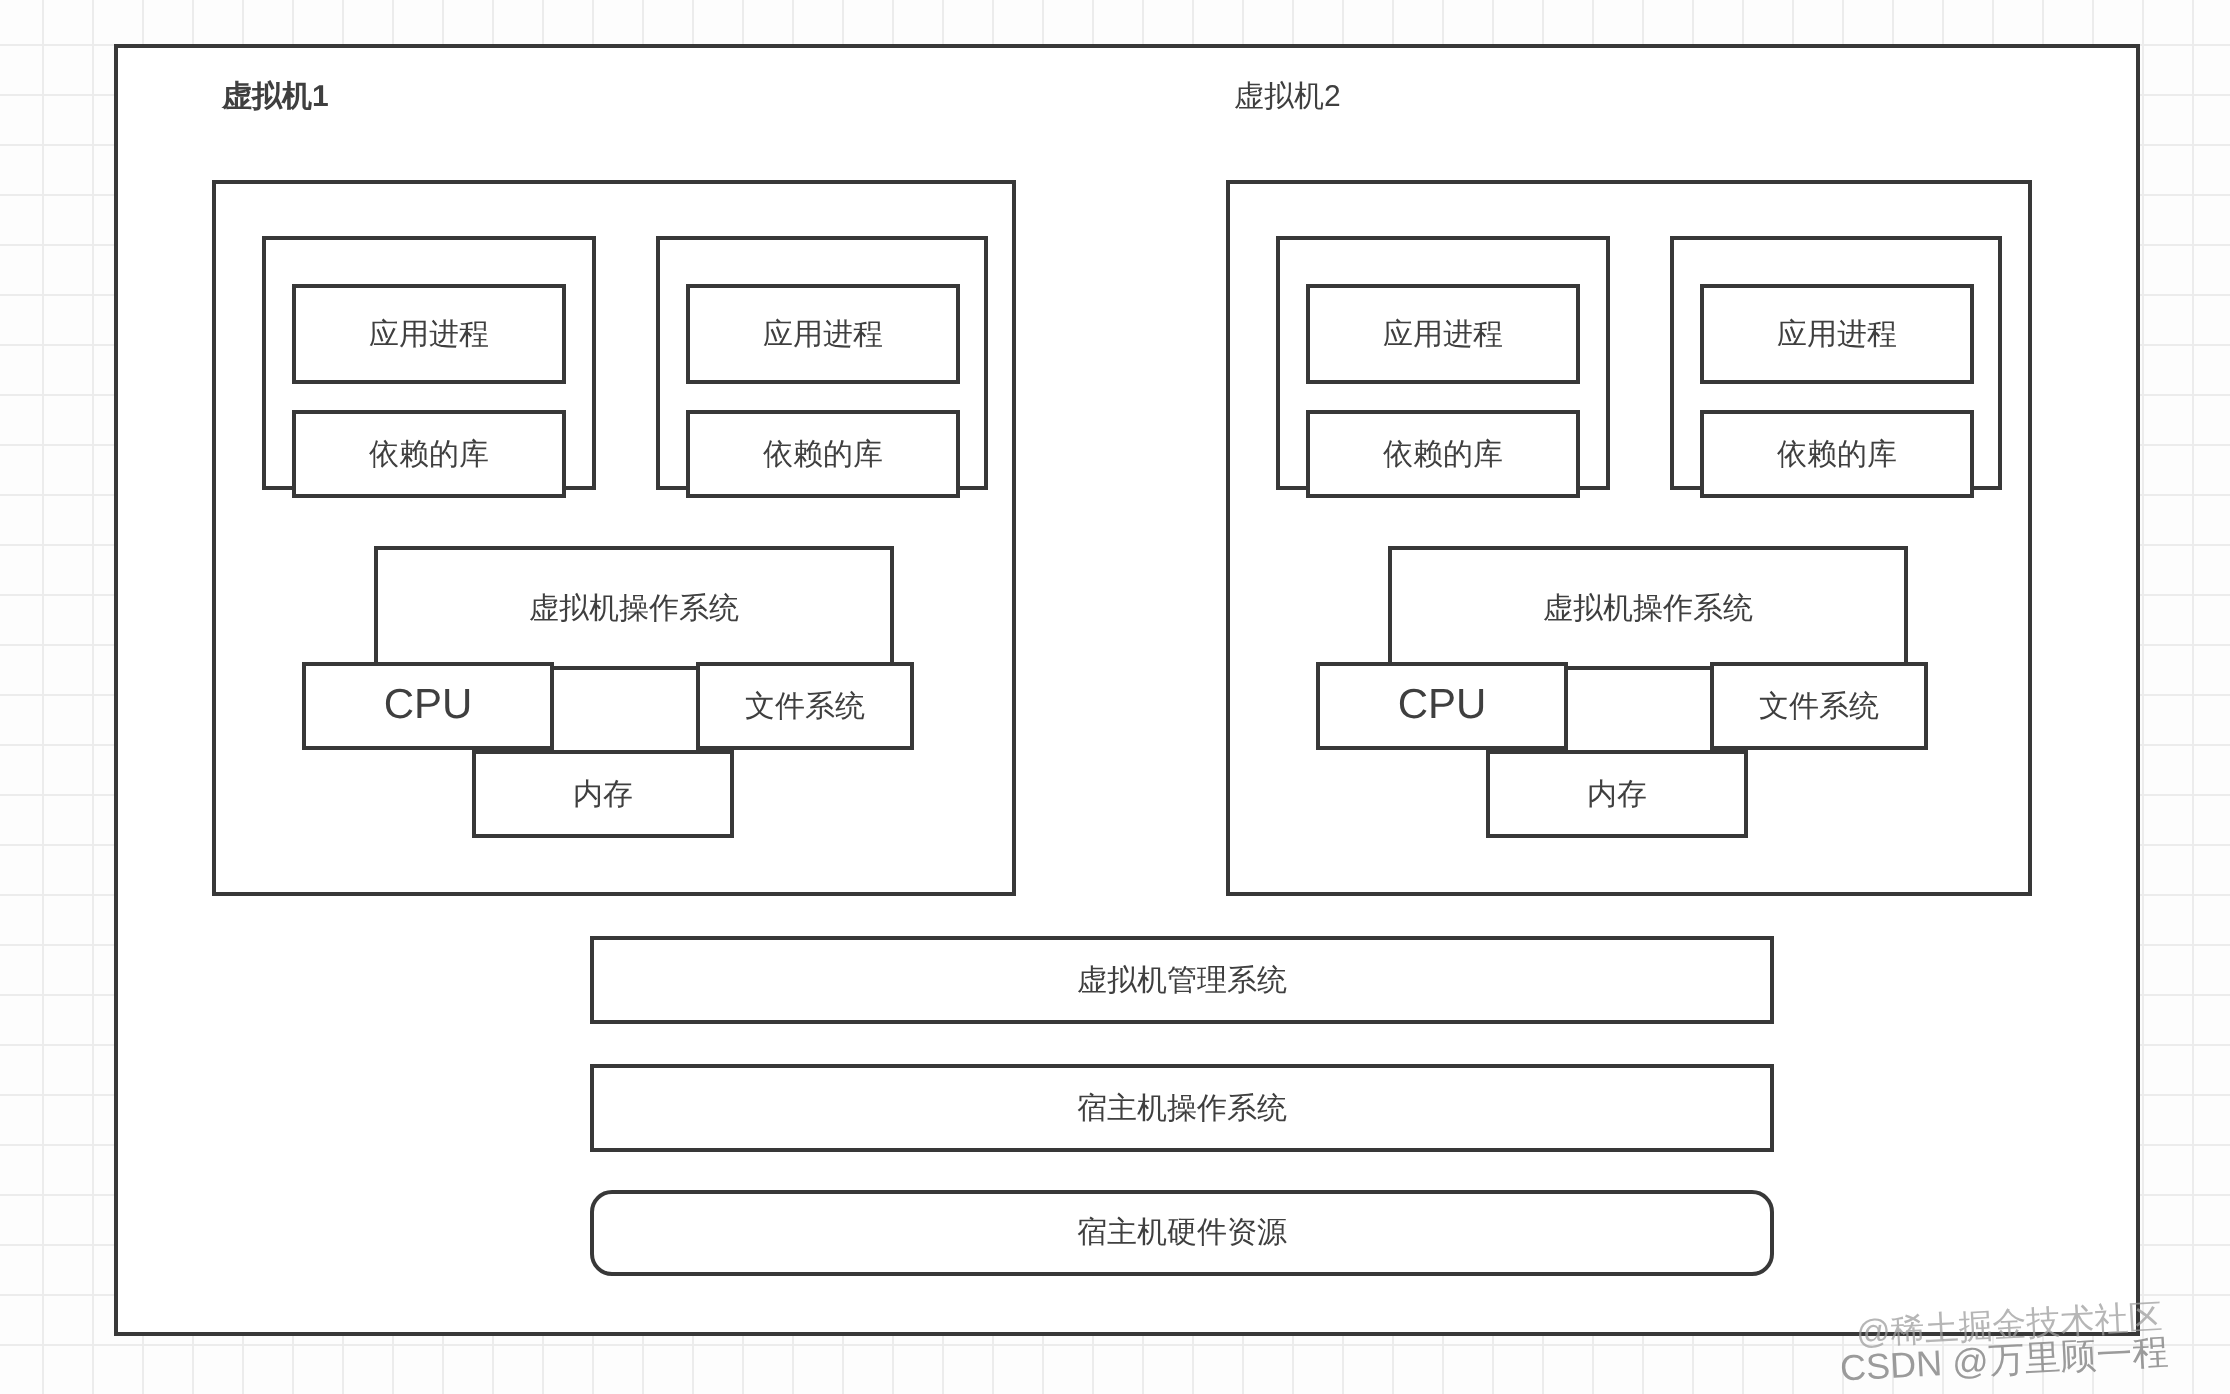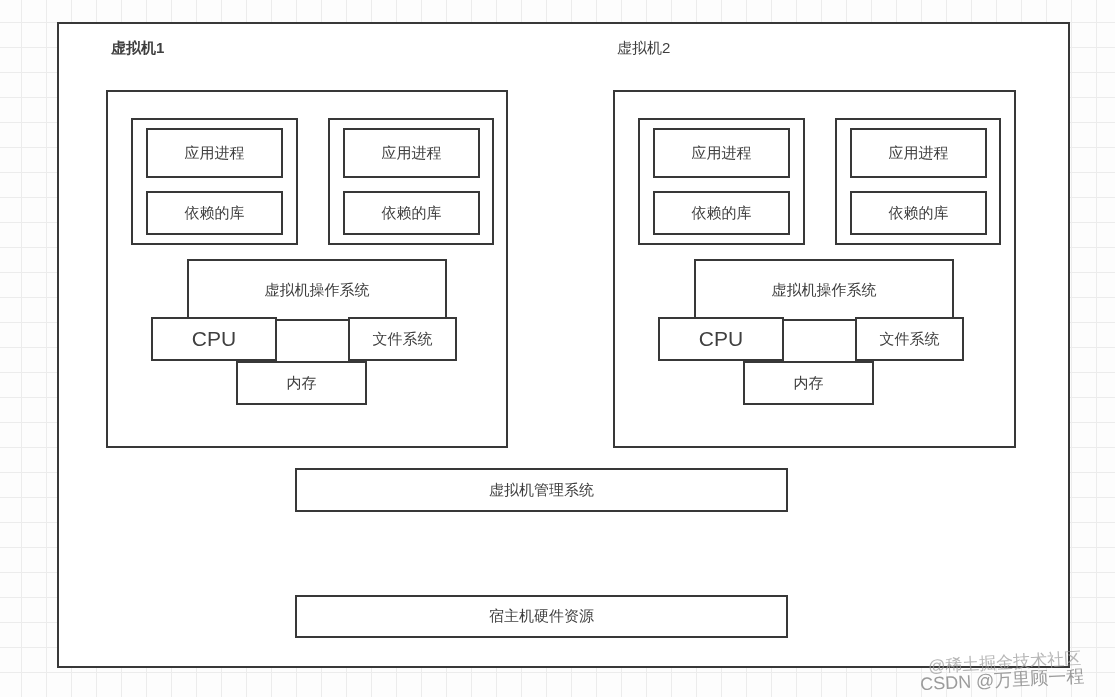--- a/index.html
+++ b/index.html
@@ -56,42 +56,43 @@
   .node {
     position: absolute;
     border: 2px solid #383838;
     background: #ffffff;
     display: flex;
     align-items: center;
     justify-content: center;
     font-size: 15px;
     color: #3f3f3f;
     white-space: nowrap;
+    margin-top: 14px;
   }
   .app-box { left: 13px; top: 8px;  width: 137px; height: 50px; }
   .lib-box { left: 13px; top: 71px; width: 137px; height: 44px; text-align: right; }
   .os-box  { left: 79px;  top: 167px; width: 260px; height: 62px; }
   .cpu-box { left: 43px;  top: 225px; width: 126px; height: 44px; font-size: 21px; }
   .fs-box  { left: 240px; top: 225px; width: 109px; height: 44px; }
   .mem-box { left: 128px; top: 269px; width: 131px; height: 44px; }
   .layer {
     position: absolute;
     left: 236px;
-    width: 493px; height: 44px;
+    width: 592px; height: 44px;
     border: 2px solid #383838;
     background: #ffffff;
     display: flex;
     align-items: center;
     justify-content: center;
     font-size: 15px;
     color: #3f3f3f;
   }
   .layer.l1 { top: 444px; }
   .layer.l2 { top: 508px; }
-  .layer.l3 { top: 571px; height: 43px; }
+  .layer.l3 { top: 571px; height: 43px; border-radius: 11px; }
   .watermark {
     position: absolute;
     white-space: nowrap;
     pointer-events: none;
     z-index: 5;
   }
   .watermark.juejin {
     left: 928px; top: 651px;
     font-size: 17px;
     color: rgba(158, 158, 158, 0.75);
@@ -137,20 +138,21 @@
         <div class="node app-box">应用进程</div>
         <div class="node lib-box">依赖的库</div>
       </div>
       <div class="node os-box">虚拟机操作系统</div>
       <div class="node cpu-box">CPU</div>
       <div class="node fs-box">文件系统</div>
       <div class="node mem-box">内存</div>
     </div>
 
     <div class="layer l1">虚拟机管理系统</div>
+    <div class="layer l2">宿主机操作系统</div>
     <div class="layer l3">宿主机硬件资源</div>
 
   </div>
 
   <div class="watermark juejin">@稀土掘金技术社区</div>
   <div class="watermark csdn">CSDN @万里顾一程</div>
 
 </div>
 
 </body></html>

